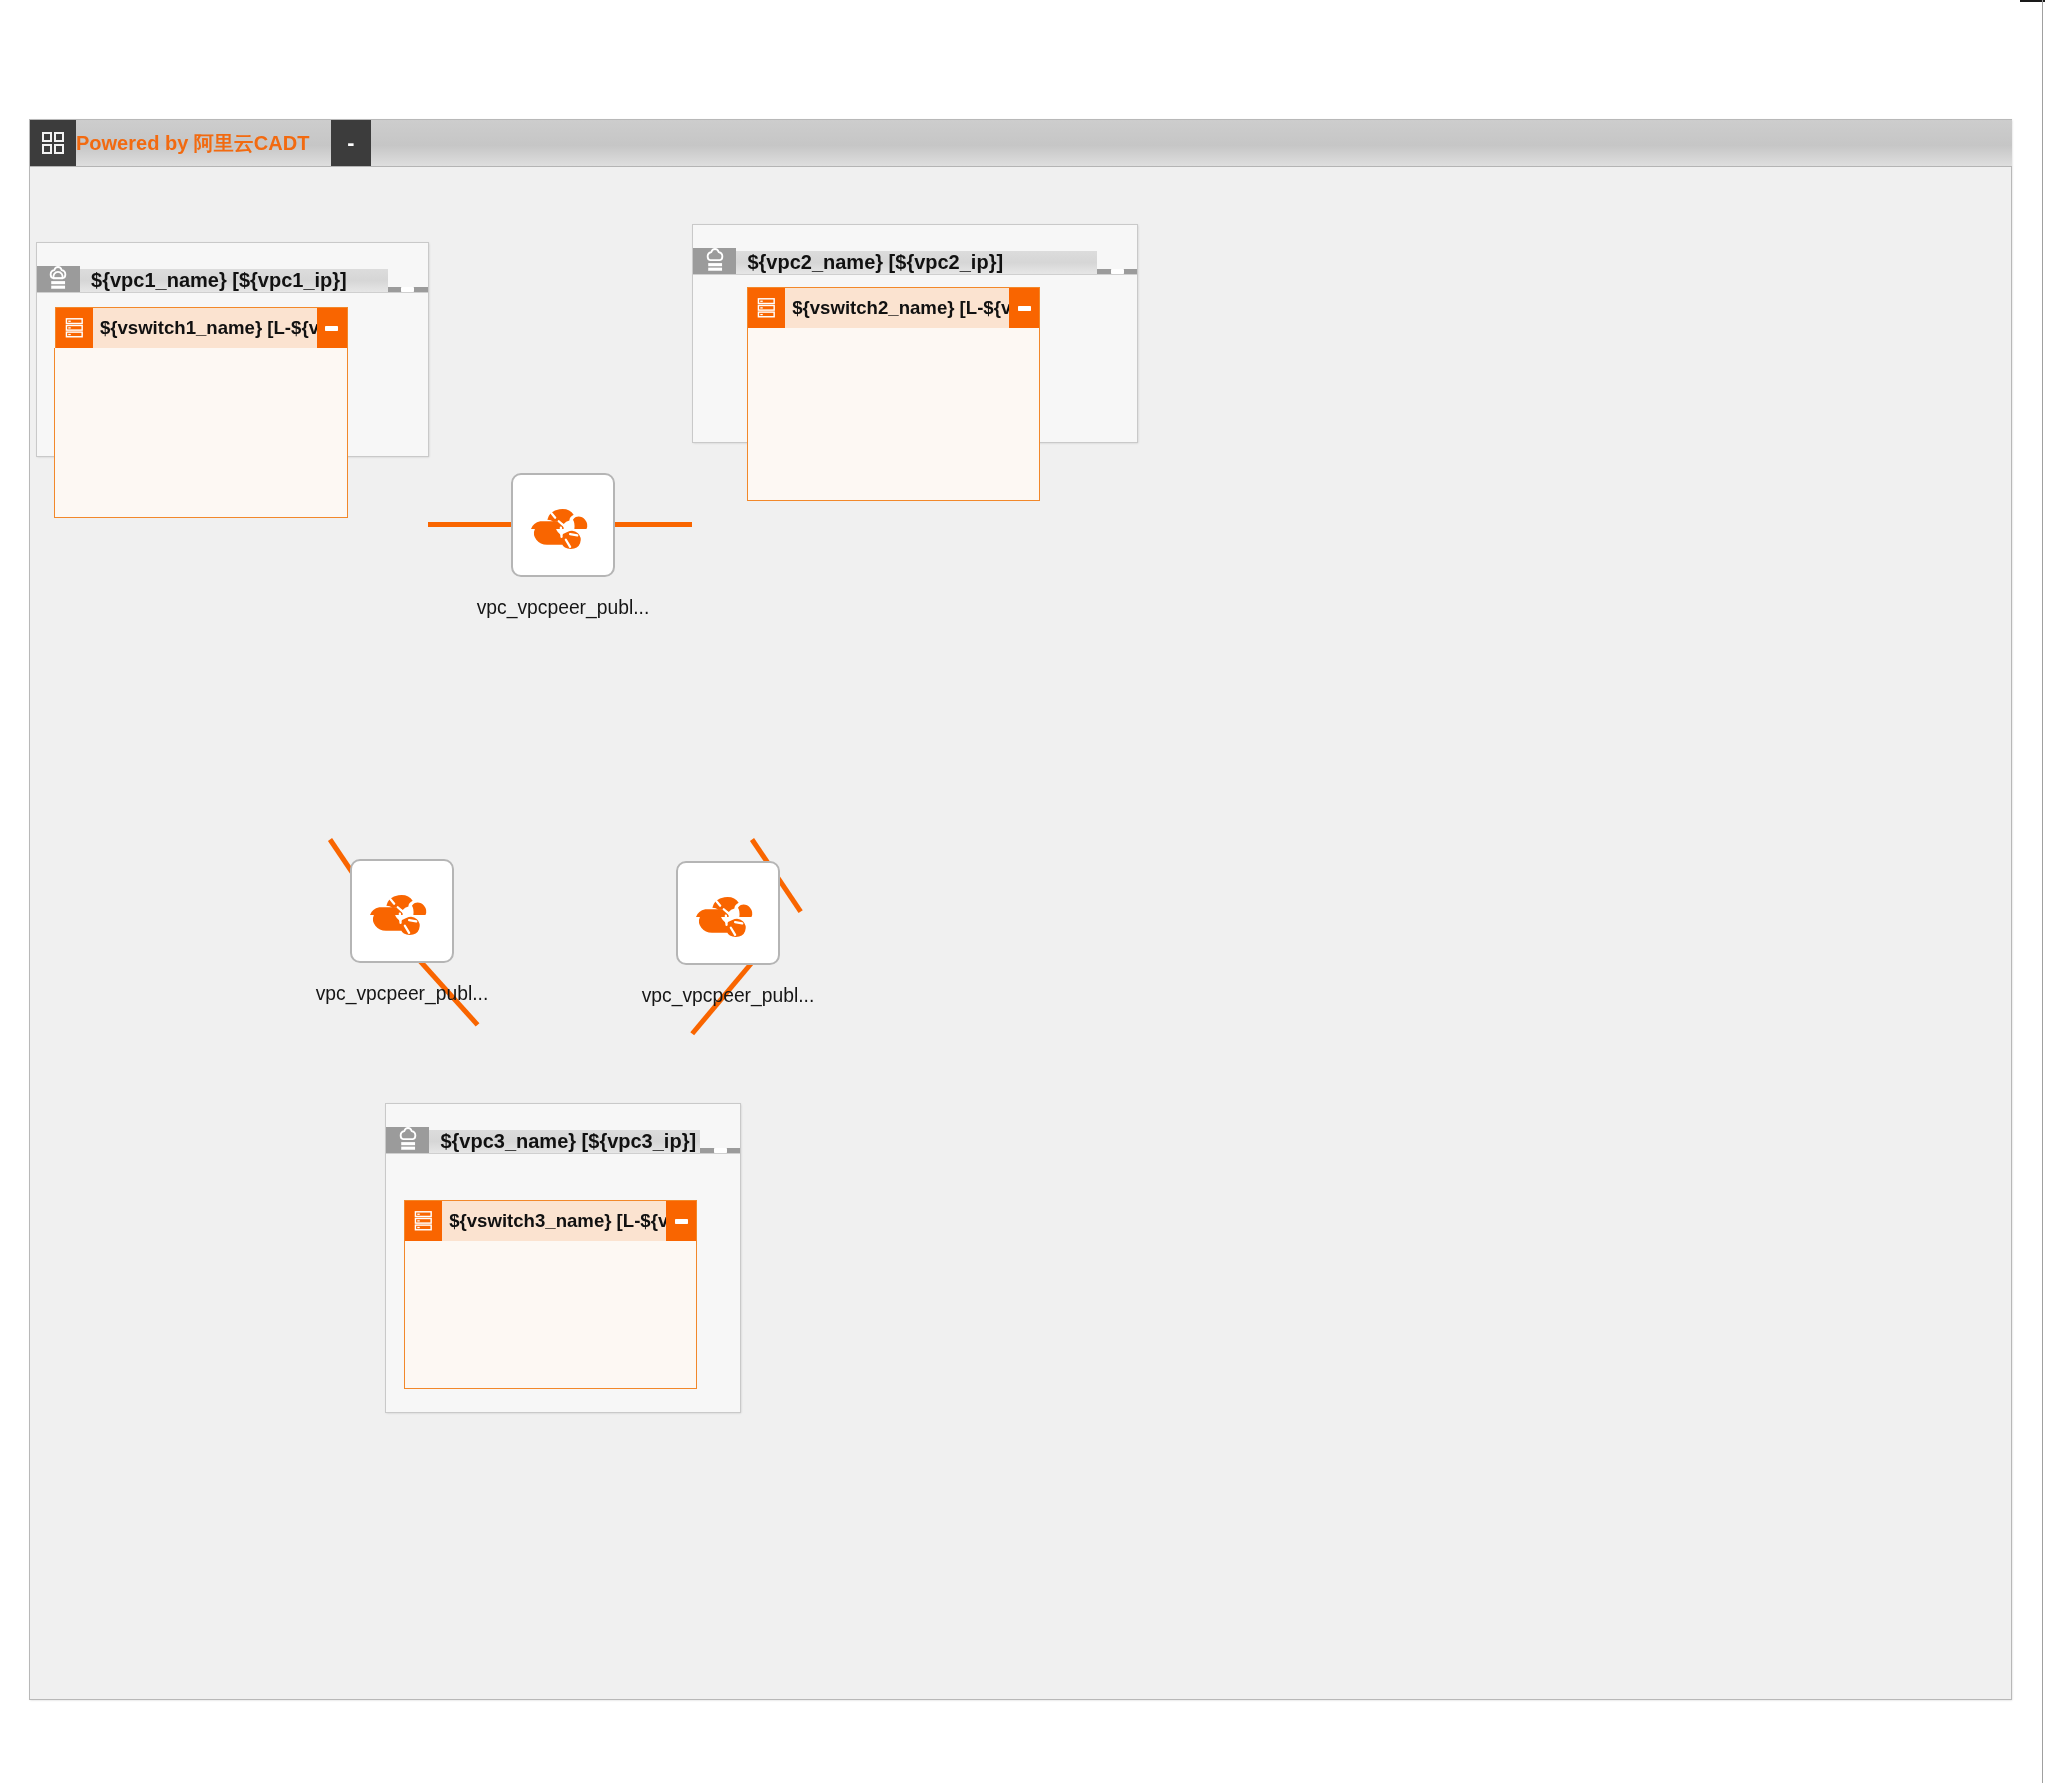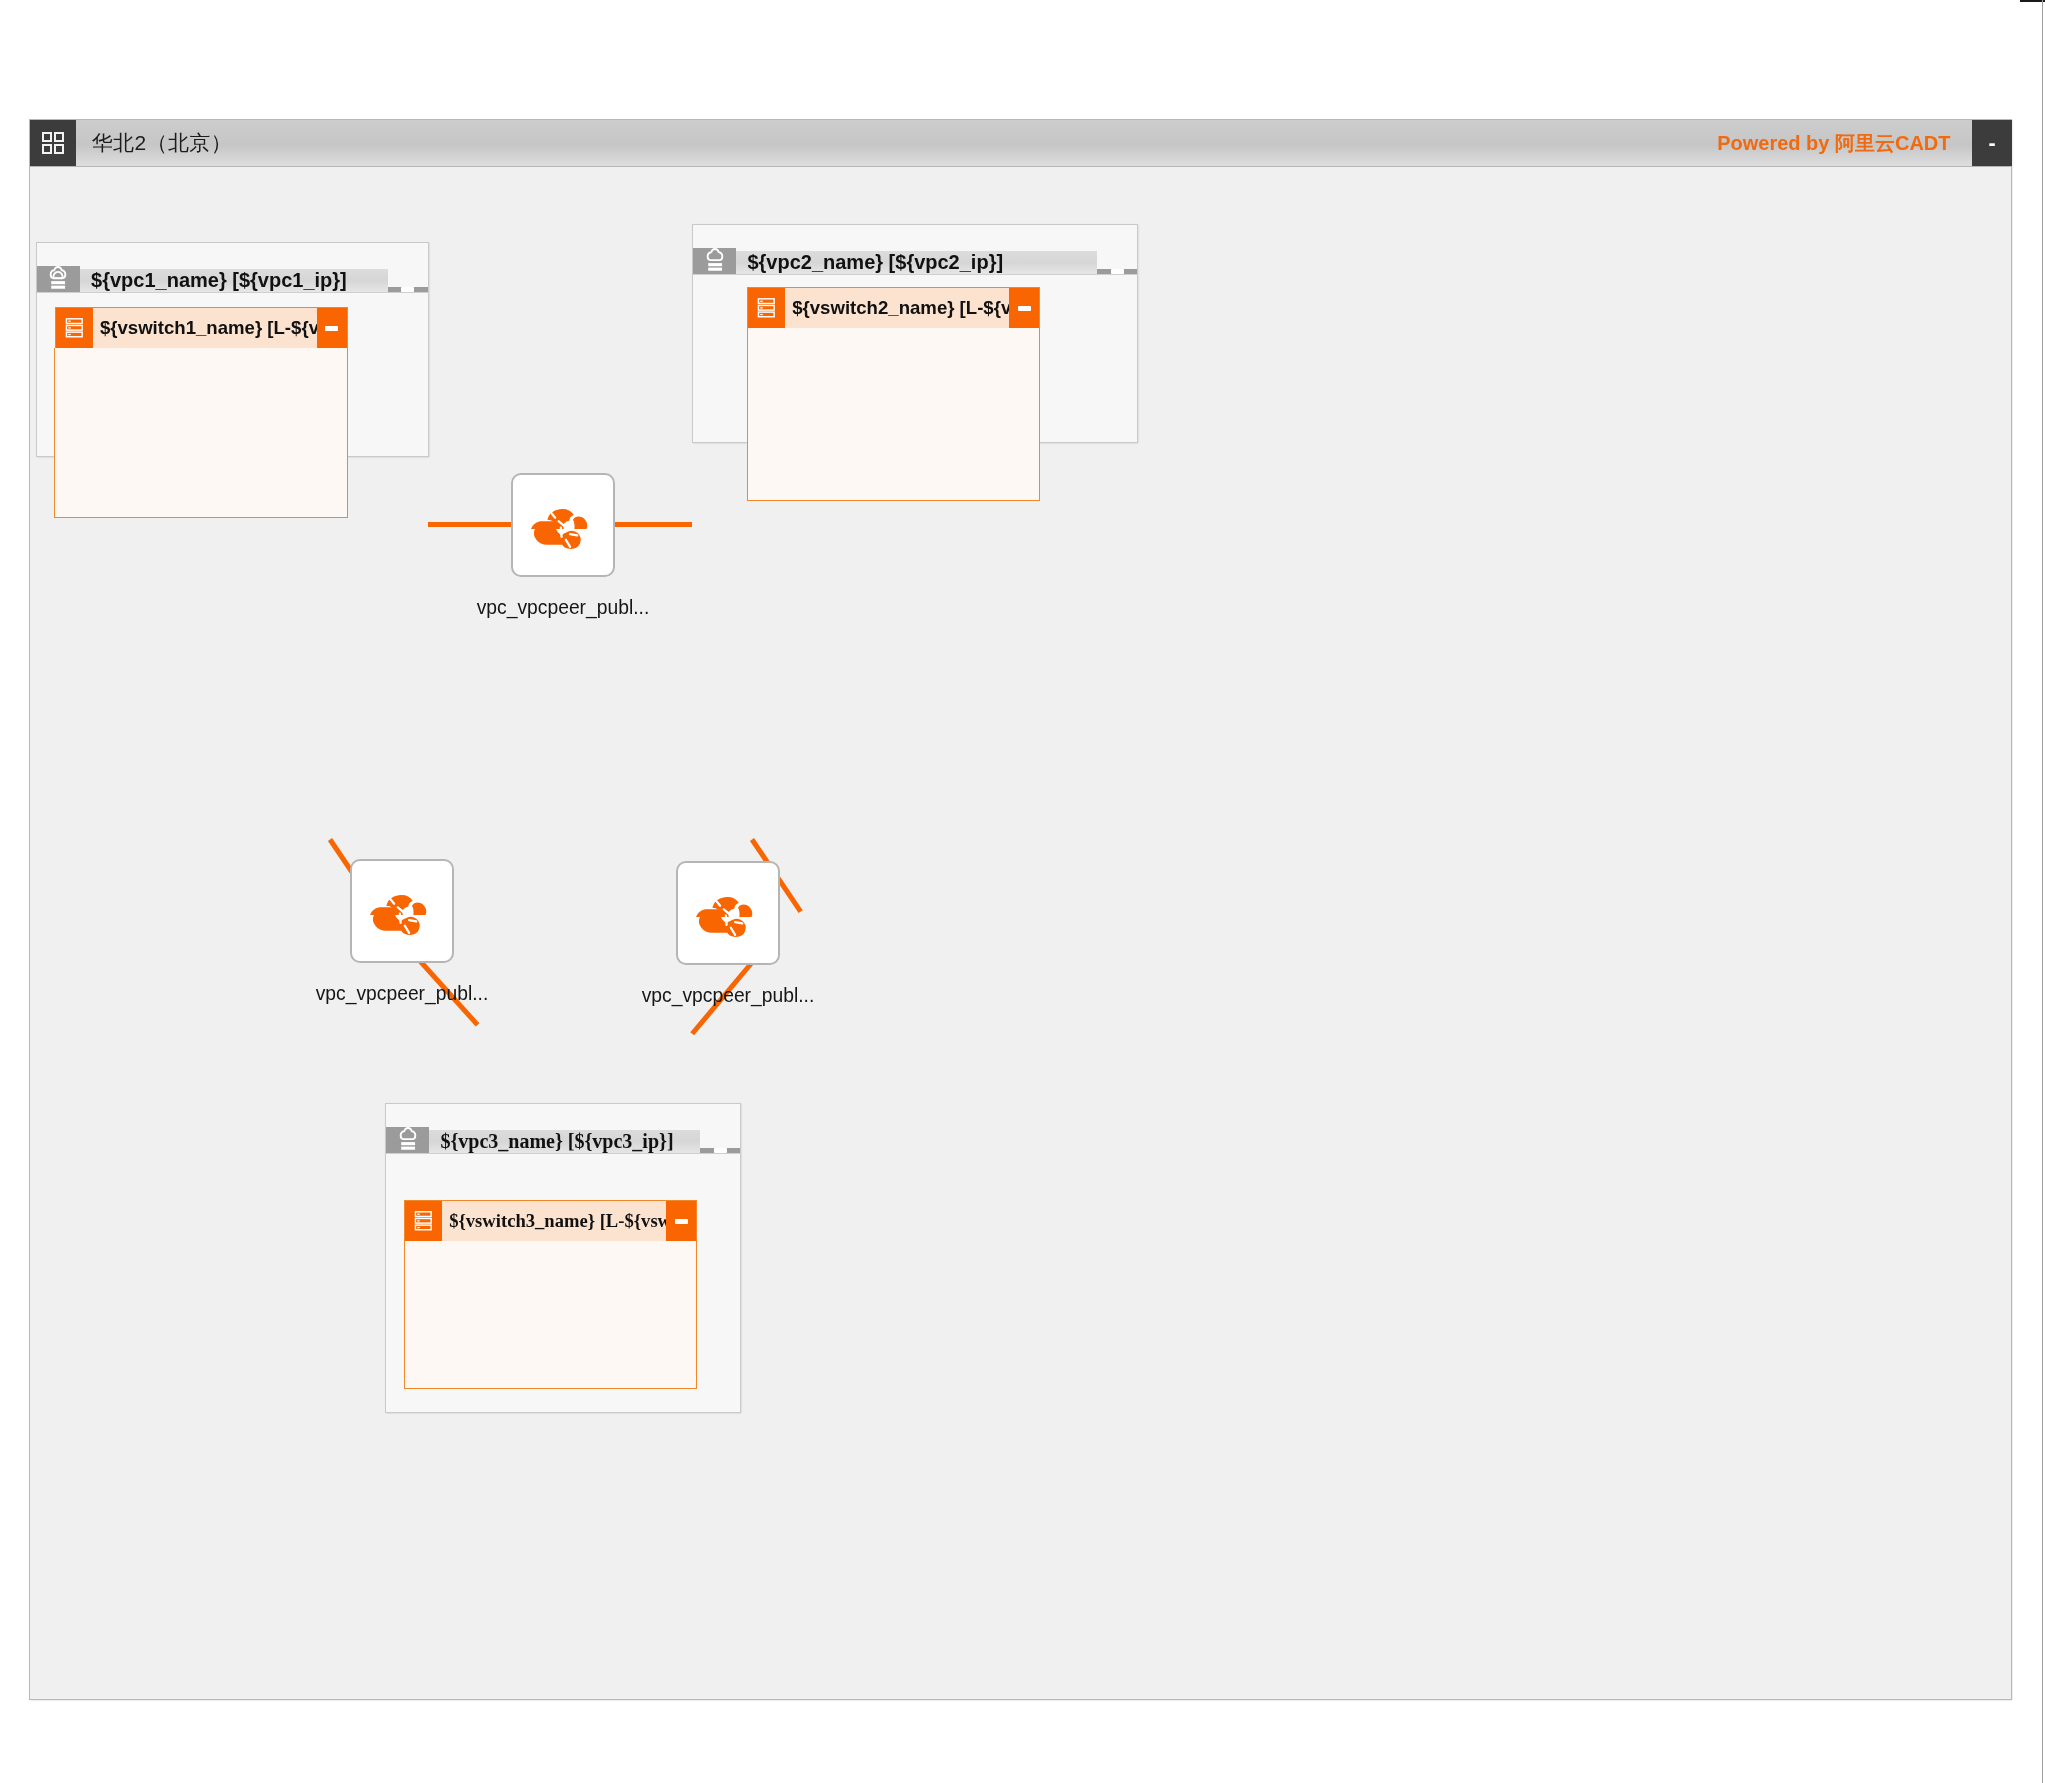--- a/index.html
+++ b/index.html
@@ -260,21 +260,20 @@
 
   <div class="topbar">
     <div class="topbar-menu">
       <span class="grid-icon">
         <i></i>
           <i></i>
           <i></i>
           <i></i>
       </span>
     </div>
-    <div class="topbar-title">华北2（北京）</div>
     <div class="topbar-brand">Powered by 阿里云CADT</div>
     <div class="topbar-min">-</div>
   </div>
 
   <div class="link" style="left:398px; top:402px; width:84px; height:5px;"></div>
 
   <div class="link" style="left:583px; top:402px; width:79px; height:5px;"></div>
 
   <div class="link" style="left:300px; top:717px; width:87px; height:5px; transform:rotate(56deg);"></div>
 
@@ -356,21 +355,21 @@
         </div>
         <div class="vsw-title">${vswitch2_name} [L-${vswitch2_ip}]</div>
         <div class="vsw-min">
           <span class="dash-w"></span>
         </div>
       </div>
       <div class="vsw-body"></div>
     </div>
   </div>
 
-  <div class="vpc" style="left:355px; top:983px; width:356px; height:310px;font-family:Liberation Serif, serif;">
+  <div class="vpc" style="left:355px; top:983px; width:356px; height:310px;">
     <div class="vpc-head">
       <div class="vpc-icon">
         <svg width="24" height="26" viewBox="0 0 34 36">
           <path d="M10.2 16.8 q-3.6 -0.6 -3.6 -5.2 q0 -5.3 5.2 -6.2 q1.1 -4.4 5.2 -4.4 q4.1 0 5.2 4.4 q5.2 0.9 5.2 6.2 q0 4.6 -3.6 5.2 z" fill="none" stroke="#ffffff" stroke-width="2.6" stroke-linejoin="round"></path>
           <rect x="7" y="21" width="20" height="4.4" fill="#ffffff"></rect>
           <rect x="7" y="27.4" width="20" height="4.4" fill="#ffffff"></rect>
           <rect x="5" y="21" width="2.4" height="10.8" fill="#9b9b9b"></rect>
         </svg>
       </div>
       <div class="vpc-title">${vpc3_name} [${vpc3_ip}]</div>

